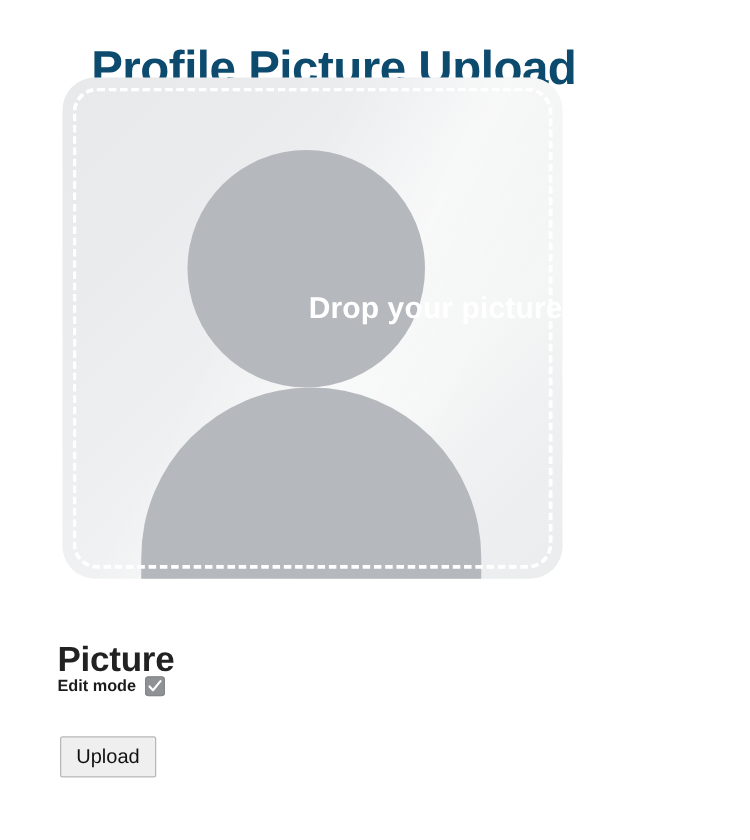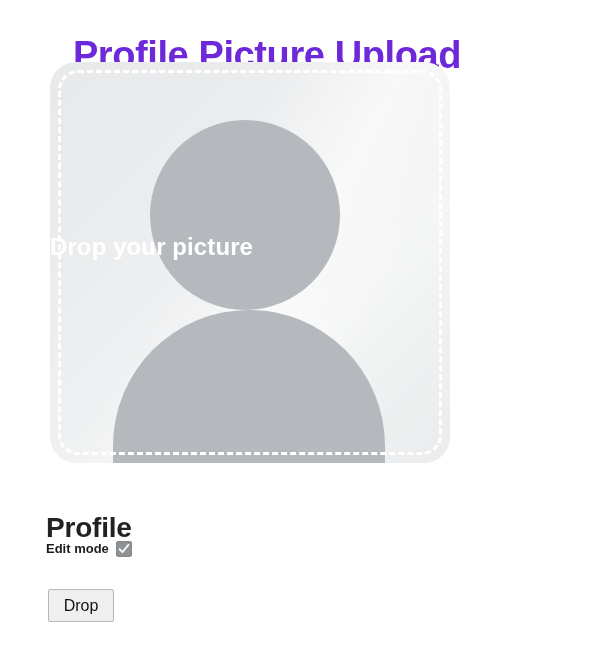--- a/index.html
+++ b/index.html
@@ -26,21 +26,21 @@
   .page-title {
     position: absolute;
     left: 0;
     top: 6px;
     width: 534px;
     text-align: center;
     font-size: 38px;
     line-height: 48px;
     font-weight: bold;
     letter-spacing: -0.4px;
-    color: #6d28d9;
+    color: #0c4a6e;
     white-space: nowrap;
   }
 
   
   .dropzone {
     position: absolute;
     left: 50px;
     top: 62px;
     width: 400px;
     height: 401px;
@@ -87,21 +87,21 @@
     border-radius: 20px;
     pointer-events: none;
   }
 
   
   .dz-text {
     position: absolute;
     left: 0;
     right: 0;
     top: 165px;
-    text-align: left;
+    text-align: right;
     font-size: 24px;
     line-height: 39px;
     font-weight: bold;
     color: #ffffff;
     pointer-events: none;
     letter-spacing: 0.1px;
   }
   .dz-text span { display: block; }
 
   
@@ -183,26 +183,26 @@
     <div class="avatar-head"></div>
     <div class="avatar-body"></div>
 
     <div class="dz-dash"></div>
 
     <div class="dz-text">
       <span>Drop your picture</span>
     </div>
   </div>
 
-  <h2 class="settings-title">Profile</h2>
+  <h2 class="settings-title">Picture</h2>
 
   <div class="edit-mode-row">
     <span class="edit-mode-label">Edit mode</span>
     <span class="checkbox">
       <svg viewBox="0 0 12 12">
         <path d="M1.6 6.2 L4.4 9.2 L10.4 1.9" fill="none" stroke="#ffffff" stroke-width="1.7" stroke-linecap="round" stroke-linejoin="round"></path>
       </svg>
     </span>
   </div>
 
-  <button class="clear-button">Drop</button>
+  <button class="clear-button">Upload</button>
 
 </div>
 
 </body></html>

